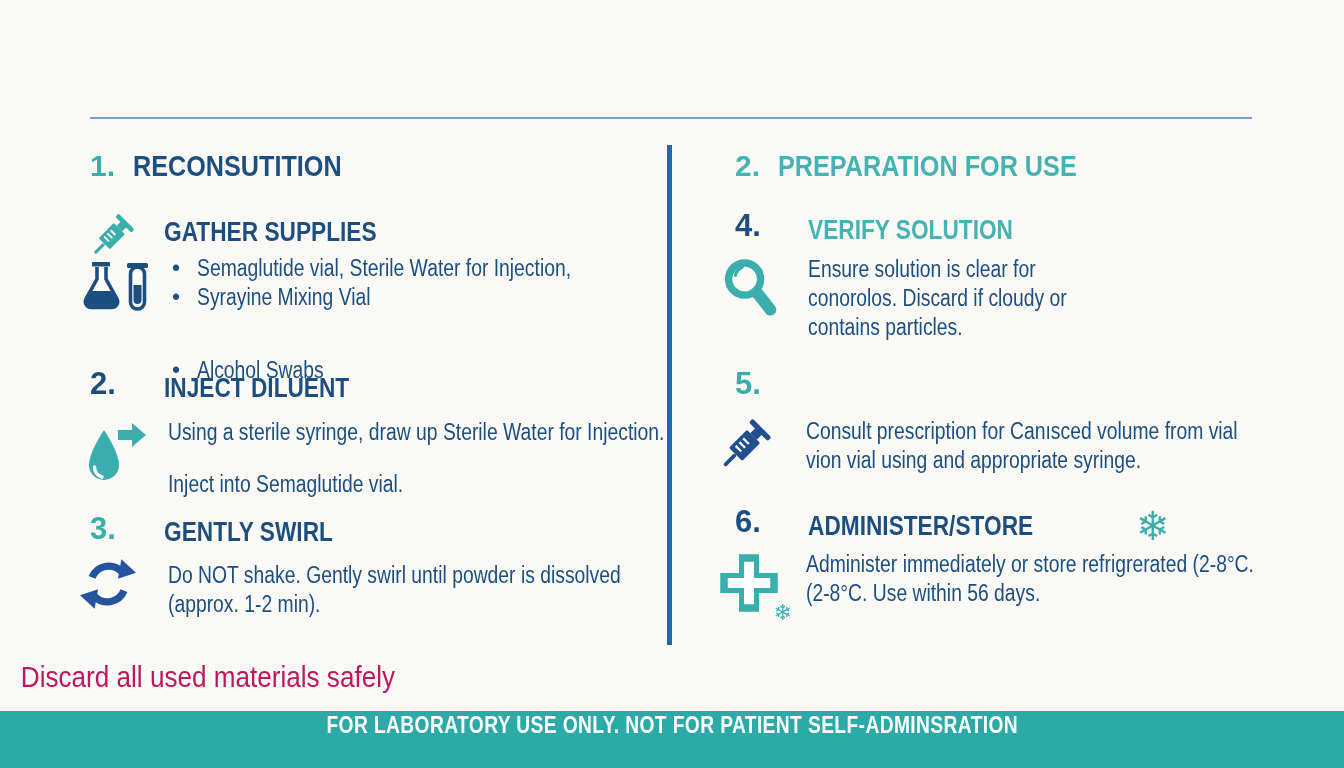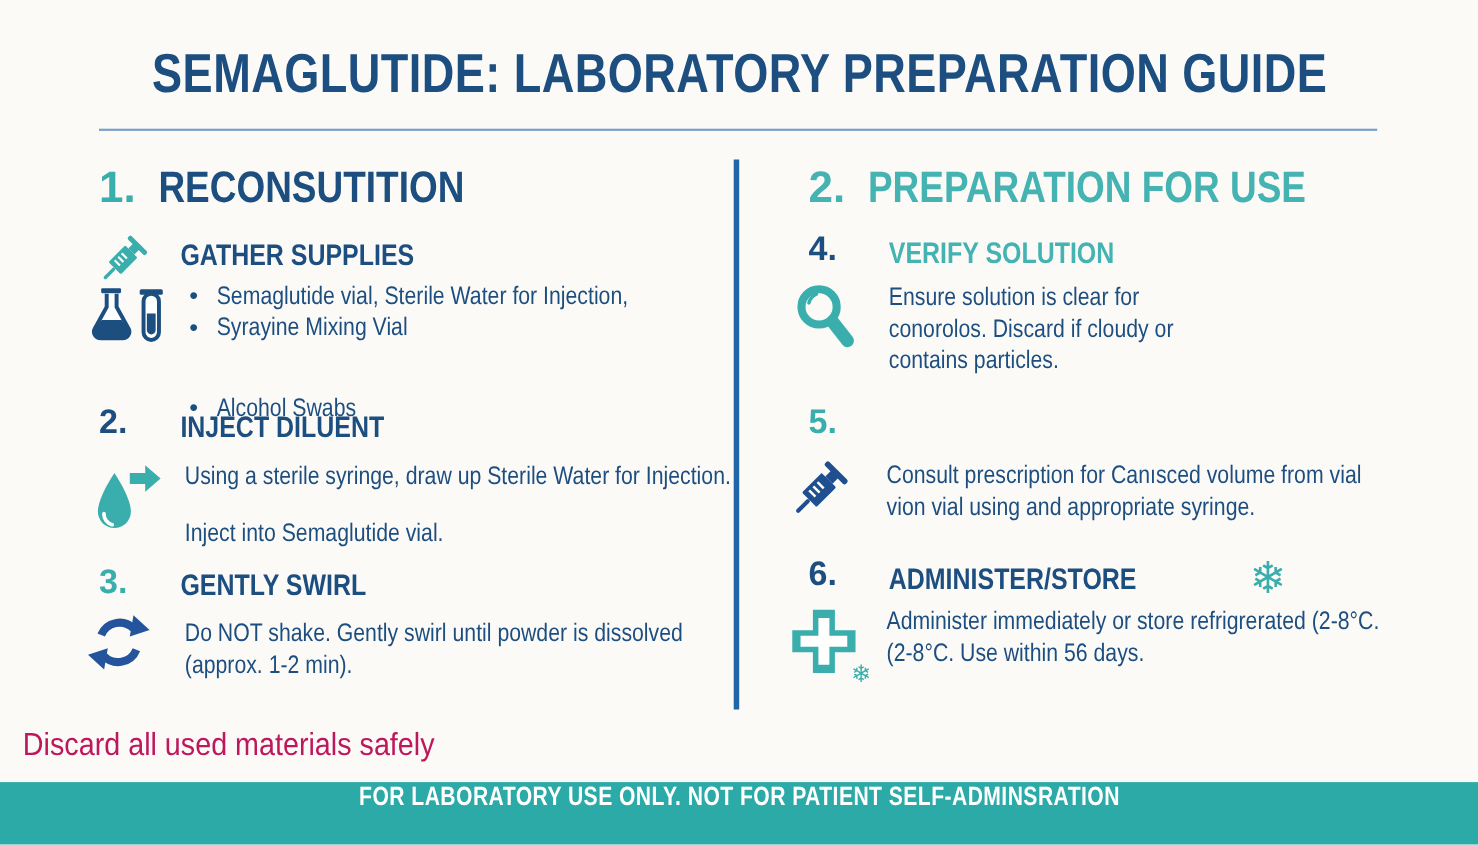--- a/index.html
+++ b/index.html
@@ -14,21 +14,21 @@
   .teal { color:#3aaeac; }
   .teal-light { color:#45b3b1; }
   .cx  { display:inline-block; transform:scaleX(0.84); transform-origin:0 50%; white-space:nowrap; }
   .cxc { display:inline-block; transform:scaleX(0.82); transform-origin:50% 50%; white-space:nowrap; }
 
   .title-row { top:38px; left:0; width:100%; text-align:center; }
   .title-text { font-size:50px; font-weight:bold; color:#1d4e80; letter-spacing:0.5px; }
   .title-rule { top:117px; left:90px; width:1162px; height:2px; background:#7b9fc7; }
   .v-divider { left:667px; top:145px; width:5px; height:500px; background:#2166a6; }
 
-  .col-heading { font-size:40px; font-weight:bold; white-space:nowrap; }
+  .col-heading { font-size:30px; font-weight:bold; white-space:nowrap; }
   .col-heading .num { margin-right:10px; }
   .step-num { font-size:31px; font-weight:bold; }
   .step-title { font-size:27px; font-weight:bold; white-space:nowrap; }
   .body-line { font-size:23px; color:#1d4e80; white-space:nowrap; }
   .bullet-line::before { content:"•"; margin-right:11px; color:#1d4e80; }
 
   .bottom-note { top:661px; left:0; width:100%; 
                  font-size:29px; color:#be185d; }
   .footer-bar { top:711px; left:0; width:100%; height:57px; background:#2caaa8;
                 display:flex; justify-content:center; }
@@ -37,23 +37,20 @@
   .snowflake { font-family:"DejaVu Sans", sans-serif; color:#3aaeac; line-height:1; }
   .icon-wrap { position:absolute; }
   .cross-flake { position:absolute; right:-8px; bottom:-2px; font-size:22px;
                  text-shadow:0 0 2px #fbfaf7; }
 </style>
 </head>
 <body>
 
 <div class="page">
 
-  <div class="abs title-row">
-    <span class="cxc title-text">SEMAGLUTIDE: LABORATORY PREPARATION GUIDE</span>
-  </div>
   <div class="abs title-rule"></div>
 
   <div class="abs v-divider"></div>
 
   <div class="abs col-heading" style="left:90px; top:149px;">
     <span class="num teal">1.</span>
     <span class="cx navy">RECONSUTITION</span>
   </div>
 
   <div class="icon-wrap" style="left:86px; top:208px;">

